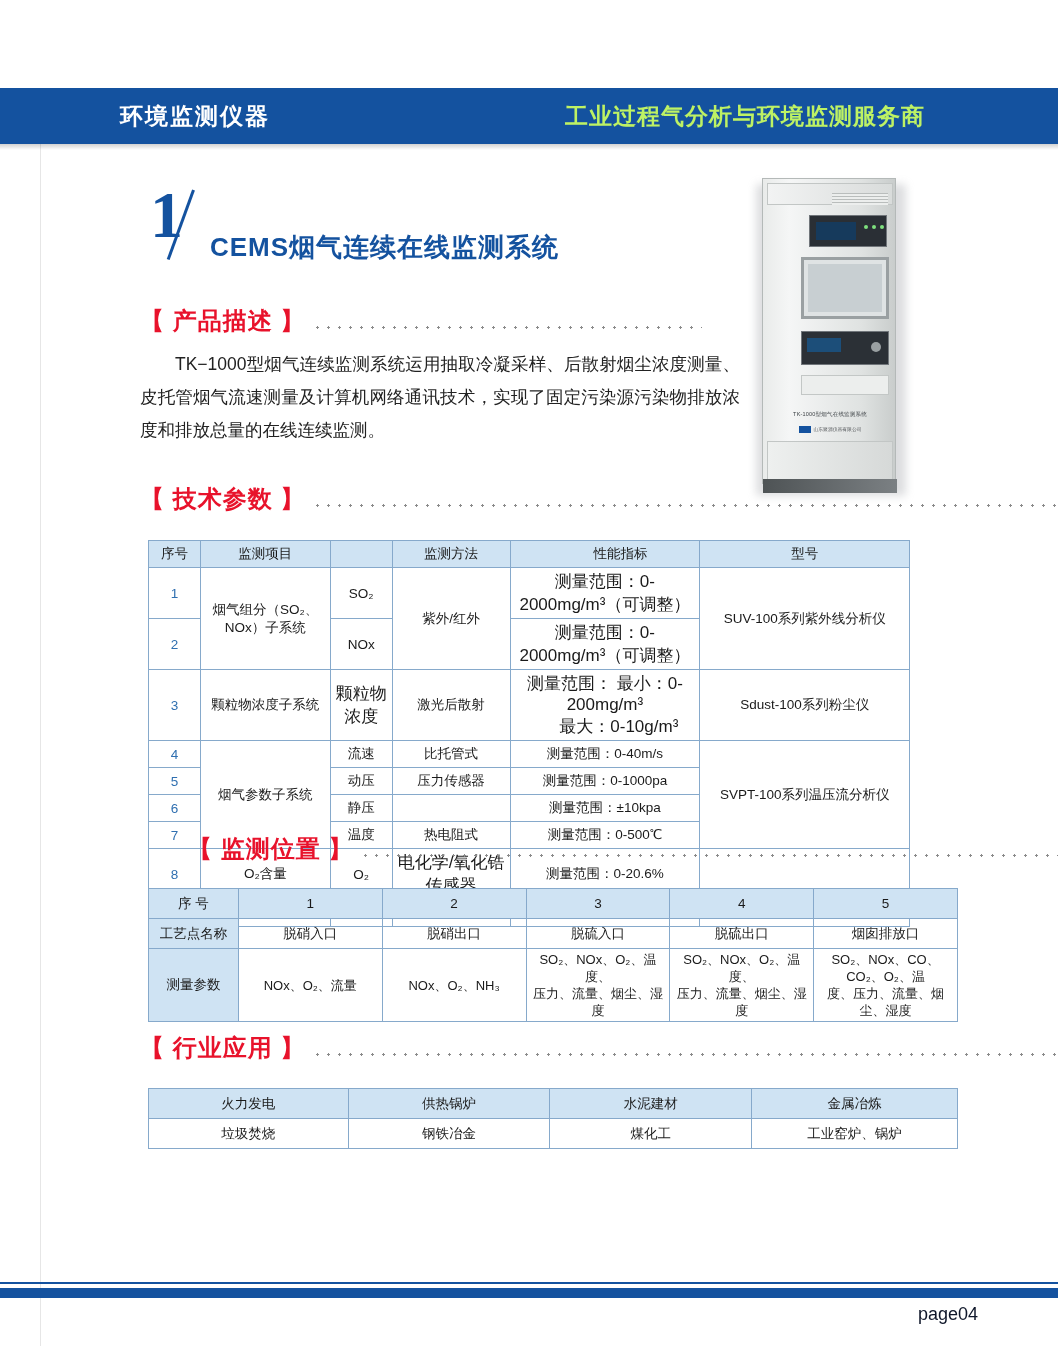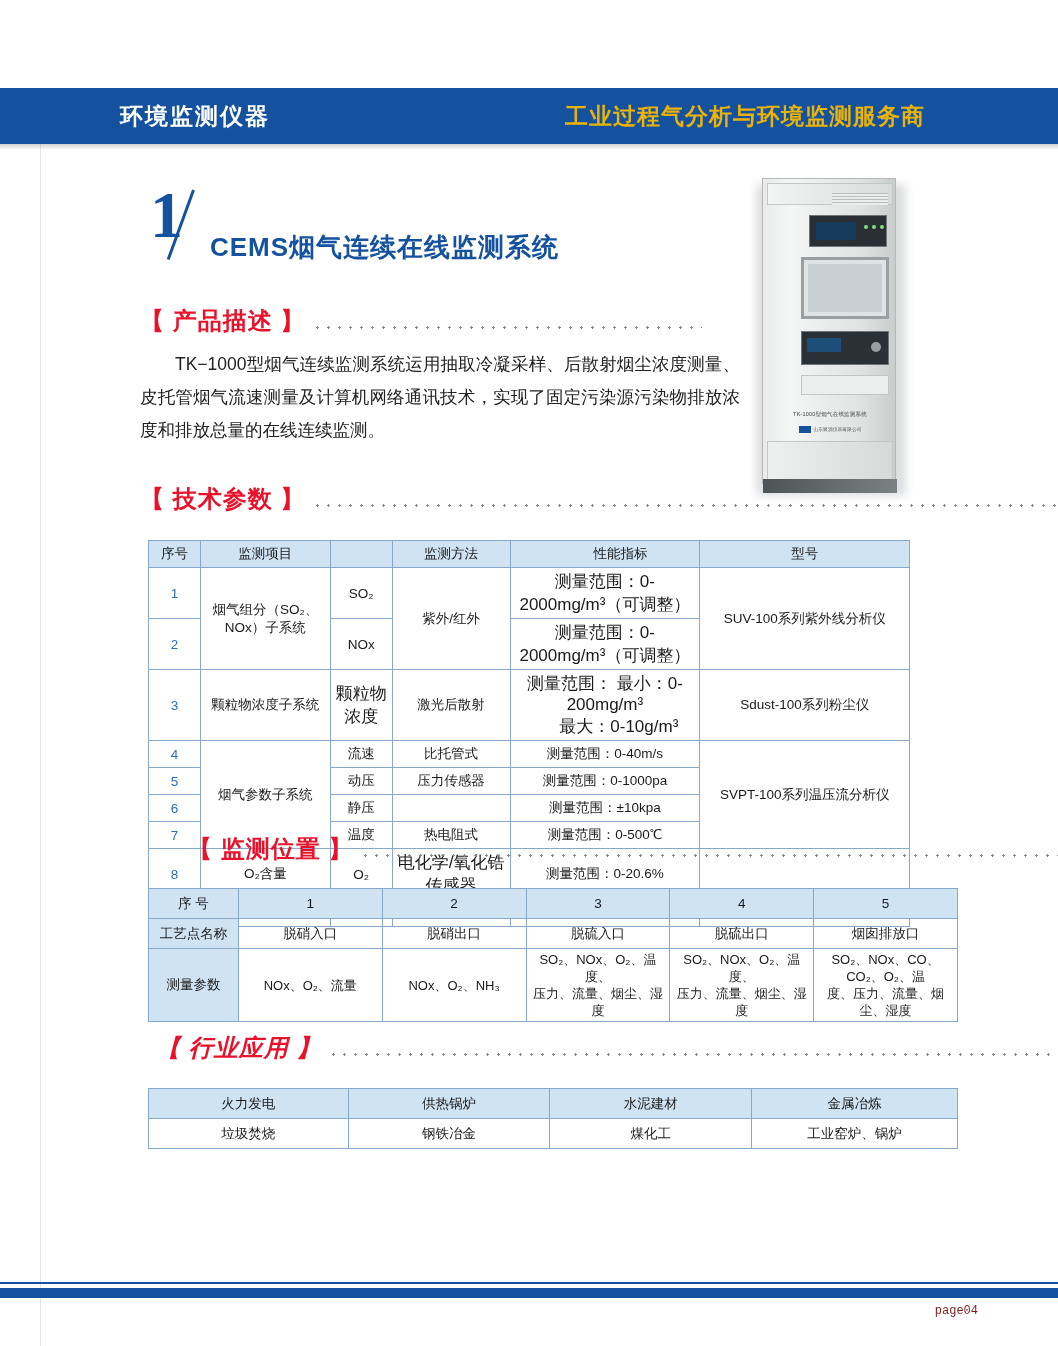--- a/index.html
+++ b/index.html
@@ -19,21 +19,21 @@
   .header-inner {
     position:absolute; left:0; top:0; width:1058px; height:56px;
     display:flex; align-items:center;
   }
   .hdr-left {
     position:absolute; left:120px; top:50%; transform:translateY(-50%);
     color:#ffffff; font-size:23px; font-weight:bold; letter-spacing:2px;
   }
   .hdr-right {
     position:absolute; left:565px; top:50%; transform:translateY(-50%);
-    color:#eab308; font-size:23px; font-weight:bold; letter-spacing:1px;
+    color:#bef264; font-size:23px; font-weight:bold; letter-spacing:1px;
   }
   .top-strip {
     position:absolute; left:0; top:0; width:1058px; height:88px; background:#fff;
   }
   .header-shadow {
     position:absolute; left:0; top:144px; width:1058px; height:6px;
     background:linear-gradient(to bottom, rgba(0,0,0,0.18), rgba(0,0,0,0));
   }
 
   
@@ -170,21 +170,21 @@
 
   
   .footer-band {
     position:absolute; left:0; top:1288px; width:1058px; height:10px; background:#14529f;
   }
   .footer-line {
     position:absolute; left:0; top:1282px; width:1058px; height:2px; background:#14529f;
   }
   .page-num {
     position:absolute; right:80px; top:1304px;
-    font-size:12px; color:#7f1d1d; font-family:Liberation Mono, monospace;
+    font-size:18px; color:#0f172a; font-family:Liberation Sans, sans-serif;
   }
   .page-edge-l { position:absolute; left:0; top:0; width:18px; height:1346px; background:#ffffff; }
   .left-rule { position:absolute; left:40px; top:0; width:1px; height:1346px; background:#e6e6e6; }
 </style>
 </head>
 <body>
 
 <div class="page-edge-l"></div>
 <div class="left-rule"></div>
 
@@ -356,21 +356,21 @@
       <div>压力、流量、烟尘、湿度</div>
     </td>
     <td class="param">
       <div>SO₂、NOx、CO、CO₂、O₂、温</div>
       <div>度、压力、流量、烟尘、湿度</div>
     </td>
   </tr>
 </tbody>
   </table>
 
-<div class="sec-head" style="left:156px; top:1032px; width:830px;font-style:italic;">
+<div class="sec-head" style="left:140px; top:1032px; width:830px;">
   <span class="sec-label">【 行业应用 】</span>
   <span class="dots" style="left:172px; width:800px;"></span>
 </div>
 
 <table class="tbl" id="table3">
   <tbody>
       <tr>
     <td class="hd" style="width:200px;">火力发电</td>
     <td class="hd" style="width:202px;">供热锅炉</td>
     <td class="hd" style="width:202px;">水泥建材</td>

